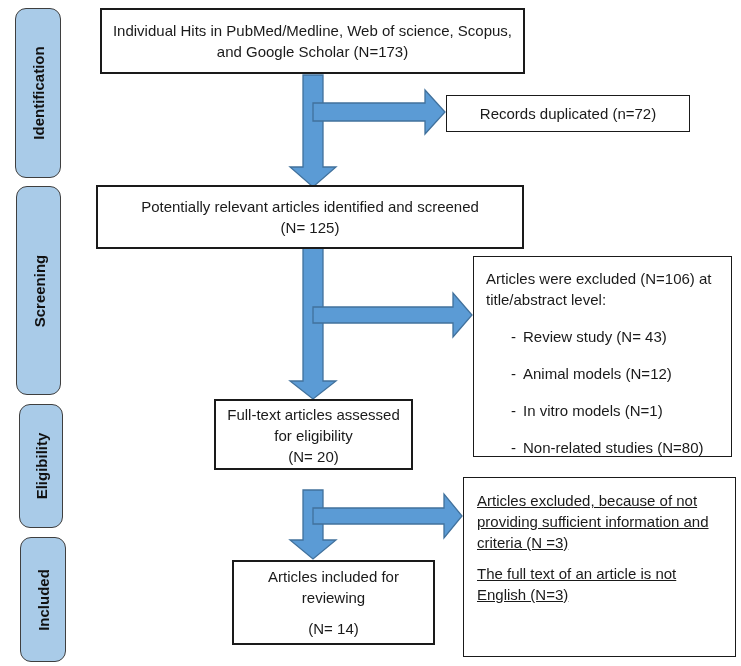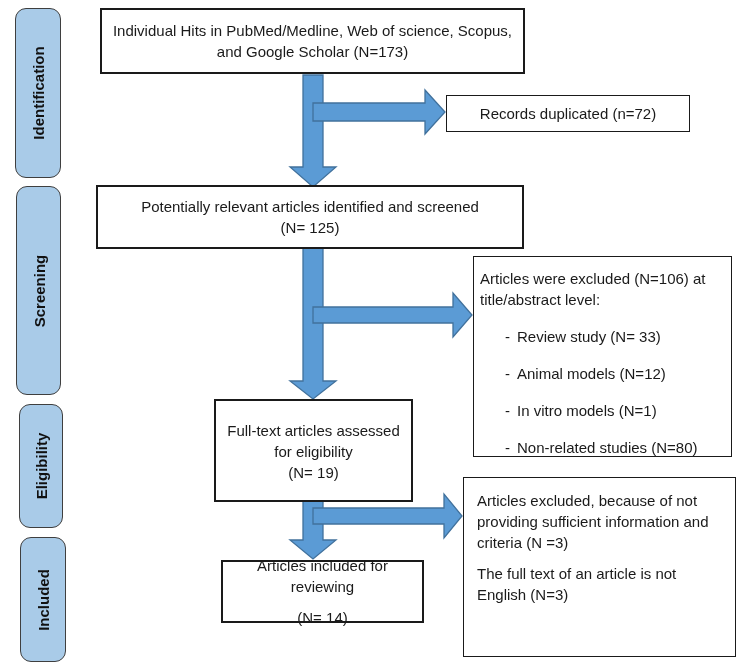--- a/index.html
+++ b/index.html
@@ -43,24 +43,24 @@
     box-sizing:border-box;
     z-index:1;
     font-size:15px;
     line-height:21px;
   }
   .fbox.thin{border-width:1.5px;}
   .center{display:flex;flex-direction:column;align-items:center;justify-content:center;text-align:center;}
   #box-identified{left:100px;top:8px;width:425px;height:66px;}
   #box-duplicates{left:446px;top:95px;width:244px;height:37px;}
   #box-screened{left:96px;top:185px;width:428px;height:64px;}
-  #box-screening-excluded{left:473px;top:256px;width:259px;height:201px;padding:11px 8px 0 6px;box-sizing:border-box;}
-  #box-fulltext{left:214px;top:399px;width:199px;height:103px;padding-top:2px;}
-  #box-eligibility-excluded{left:463px;top:477px;width:273px;height:180px;padding:12px 8px 0 13px;box-sizing:border-box;}
-  #box-included{left:221px;top:560px;width:203px;height:63px;}
+  #box-screening-excluded{left:473px;top:256px;width:259px;height:201px;padding:11px 8px 0 12px;box-sizing:border-box;}
+  #box-fulltext{left:214px;top:399px;width:199px;height:71px;padding-top:2px;}
+  #box-eligibility-excluded{left:463px;top:477px;width:273px;height:180px;padding:12px 8px 0 13px;box-sizing:border-box;text-decoration:underline;}
+  #box-included{left:232px;top:560px;width:203px;height:85px;}
   #box-included .nline{margin-top:10px;}
 
   .excl-list{margin:0;padding:0;list-style:none;}
   .excl-list .li{display:flex;margin-top:16px;}
   .excl-list .dash{flex:0 0 37px;padding-left:25px;box-sizing:border-box;}
   .para{margin:0 0 10px 0;}
 </style>
 </head>
 <body>
 
@@ -106,21 +106,21 @@
   <div class="fbox center" id="box-screened">
     <div>Potentially relevant articles identified and screened</div>
     <div>(N= 125)</div>
   </div>
 
   <div class="fbox thin" id="box-screening-excluded">
     <div>Articles were excluded (N=106) at title/abstract level:</div>
     <div class="excl-list">
       <div class="li">
         <span class="dash">-</span>
-        <span>Review study (N= 33)</span>
+        <span>Review study (N= 43)</span>
       </div>
       <div class="li">
         <span class="dash">-</span>
         <span>Animal models (N=12)</span>
       </div>
       <div class="li">
         <span class="dash">-</span>
         <span>In vitro models (N=1)</span>
       </div>
       <div class="li">
@@ -130,21 +130,21 @@
       <div class="li">
         <span class="dash">-</span>
         <span>Protocol study (N=7)</span>
       </div>
     </div>
   </div>
 
   <div class="fbox center" id="box-fulltext">
     <div>Full-text articles assessed</div>
     <div>for eligibility</div>
-    <div>(N= 19)</div>
+    <div>(N= 20)</div>
   </div>
 
   <div class="fbox thin" id="box-eligibility-excluded">
     <p class="para">Articles excluded, because of not providing sufficient information and criteria (N =3)</p>
     <p class="para">The full text of an article is not English (N=3)</p>
   </div>
 
   <div class="fbox center" id="box-included">
     <div>Articles included for</div>
     <div>reviewing</div>

